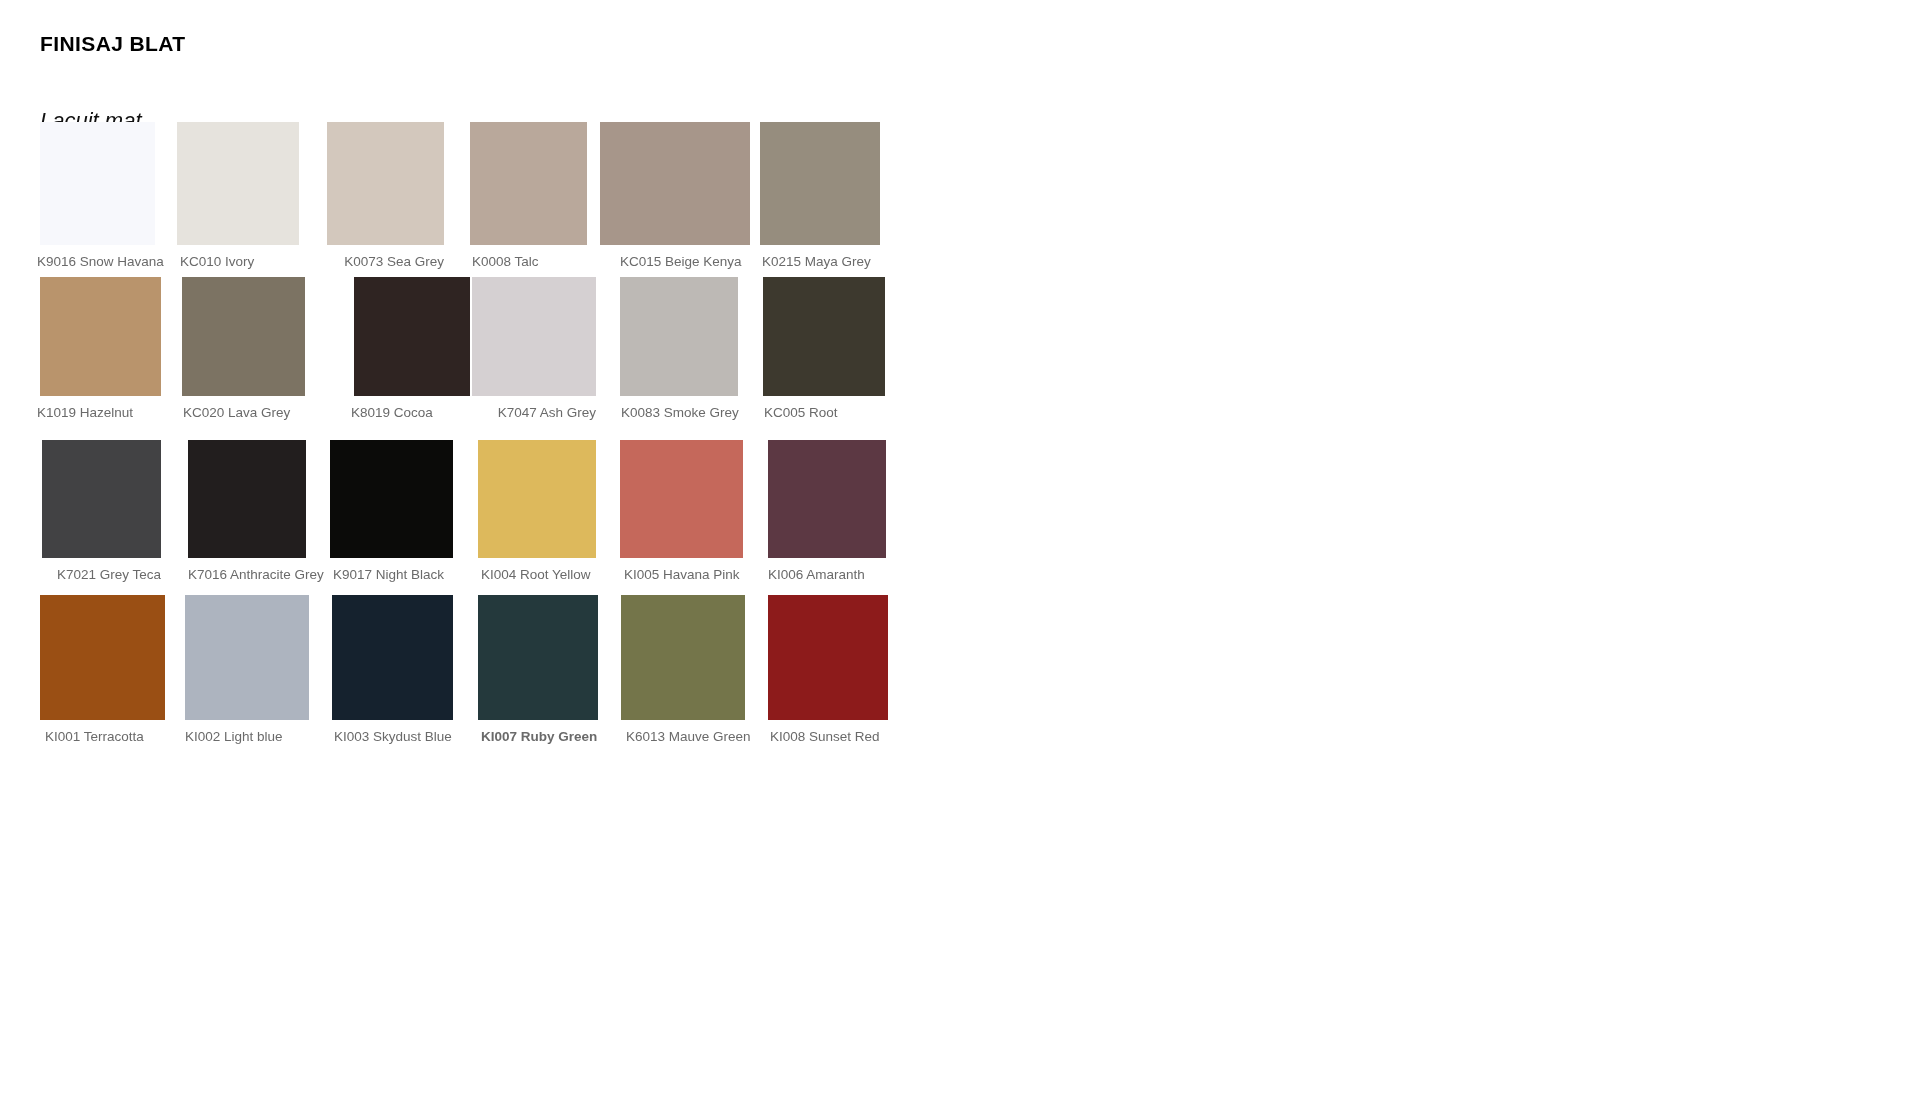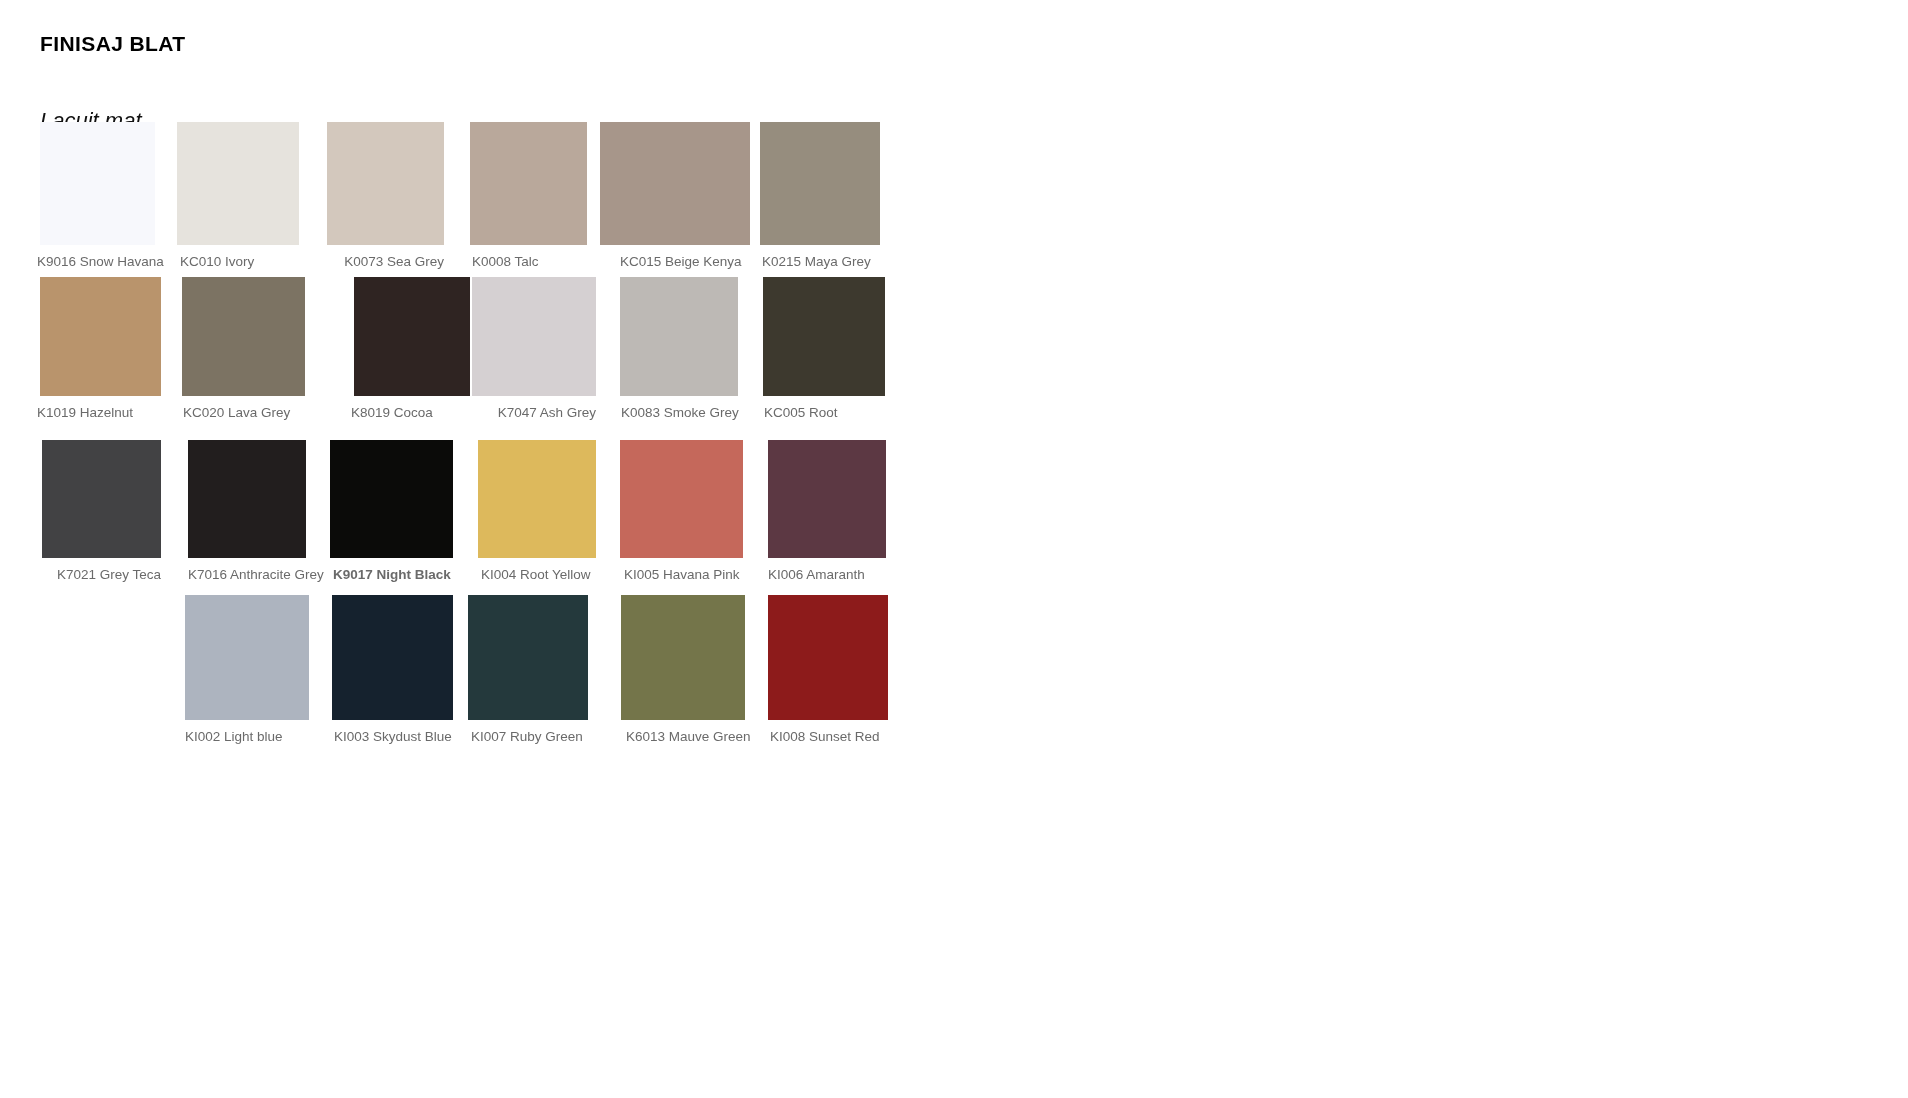--- a/index.html
+++ b/index.html
@@ -127,43 +127,47 @@
       <div class="swatch-cell" style="left: 42px; top: 440px; text-align: right;">
         <div class="swatch-chip" style="background: rgb(66, 66, 68); width: 119px; height: 118px;"></div>
         <div class="swatch-label" style="color: rgb(106, 106, 106); margin-left: -1px;">K7021 Grey Teca</div>
       </div>
       <div class="swatch-cell" style="left: 188px; top: 440px;">
         <div class="swatch-chip" style="background: rgb(34, 30, 30); width: 118px; height: 118px;"></div>
         <div class="swatch-label" style="color: rgb(106, 106, 106); margin-left: 0px;">K7016 Anthracite Grey</div>
       </div>
       <div class="swatch-cell" style="left: 330px; top: 440px;">
         <div class="swatch-chip" style="background: rgb(11, 11, 9); width: 123px; height: 118px;"></div>
-        <div class="swatch-label" style="color: rgb(106, 106, 106); margin-left: 3px; font-weight: bold;">K9017 Night Black</div>
+        <div class="swatch-label" style="color: rgb(106, 106, 106); margin-left: 3px;">K9017 Night Black</div>
       </div>
       <div class="swatch-cell" style="left: 478px; top: 440px;">
         <div class="swatch-chip" style="background: rgb(221, 185, 92); width: 118px; height: 118px;"></div>
         <div class="swatch-label" style="color: rgb(106, 106, 106); margin-left: 3px;">KI004 Root Yellow</div>
       </div>
       <div class="swatch-cell" style="left: 620px; top: 440px;">
         <div class="swatch-chip" style="background: rgb(197, 104, 91); width: 123px; height: 118px;"></div>
         <div class="swatch-label" style="color: rgb(106, 106, 106); margin-left: 4px;">KI005 Havana Pink</div>
       </div>
       <div class="swatch-cell" style="left: 768px; top: 440px;">
         <div class="swatch-chip" style="background: rgb(92, 56, 67); width: 118px; height: 118px;"></div>
         <div class="swatch-label" style="color: rgb(106, 106, 106); margin-left: 0px;">KI006 Amaranth</div>
       </div>
+      <div class="swatch-cell" style="left: 40px; top: 595px;">
+        <div class="swatch-chip" style="background: rgb(154, 79, 20); width: 125px; height: 125px;"></div>
+        <div class="swatch-label" style="color: rgb(106, 106, 106); margin-left: 5px;">KI001 Terracotta</div>
+      </div>
       <div class="swatch-cell" style="left: 185px; top: 595px;">
         <div class="swatch-chip" style="background: rgb(173, 180, 191); width: 124px; height: 125px;"></div>
         <div class="swatch-label" style="color: rgb(106, 106, 106); margin-left: 0;">KI002 Light blue</div>
       </div>
       <div class="swatch-cell" style="left: 332px; top: 595px;">
         <div class="swatch-chip" style="background: rgb(21, 34, 46); width: 121px; height: 125px;"></div>
         <div class="swatch-label" style="color: rgb(106, 106, 106); margin-left: 2px;">KI003 Skydust Blue</div>
       </div>
-      <div class="swatch-cell" style="left: 468px; top: 595px;">
+      <div class="swatch-cell" style="left: 478px; top: 595px; font-weight: bold;">
         <div class="swatch-chip" style="background: rgb(36, 57, 60); width: 120px; height: 125px;"></div>
         <div class="swatch-label" style="color: rgb(106, 106, 106); margin-left: 3px;">KI007 Ruby Green</div>
       </div>
       <div class="swatch-cell" style="left: 621px; top: 595px;">
         <div class="swatch-chip" style="background: rgb(116, 117, 74); width: 124px; height: 125px;"></div>
         <div class="swatch-label" style="color: rgb(106, 106, 106); margin-left: 5px;">K6013 Mauve Green</div>
       </div>
       <div class="swatch-cell" style="left: 768px; top: 595px;">
         <div class="swatch-chip" style="background: rgb(141, 27, 27); width: 120px; height: 125px;"></div>
         <div class="swatch-label" style="color: rgb(106, 106, 106); margin-left: 2px;">KI008 Sunset Red</div>

